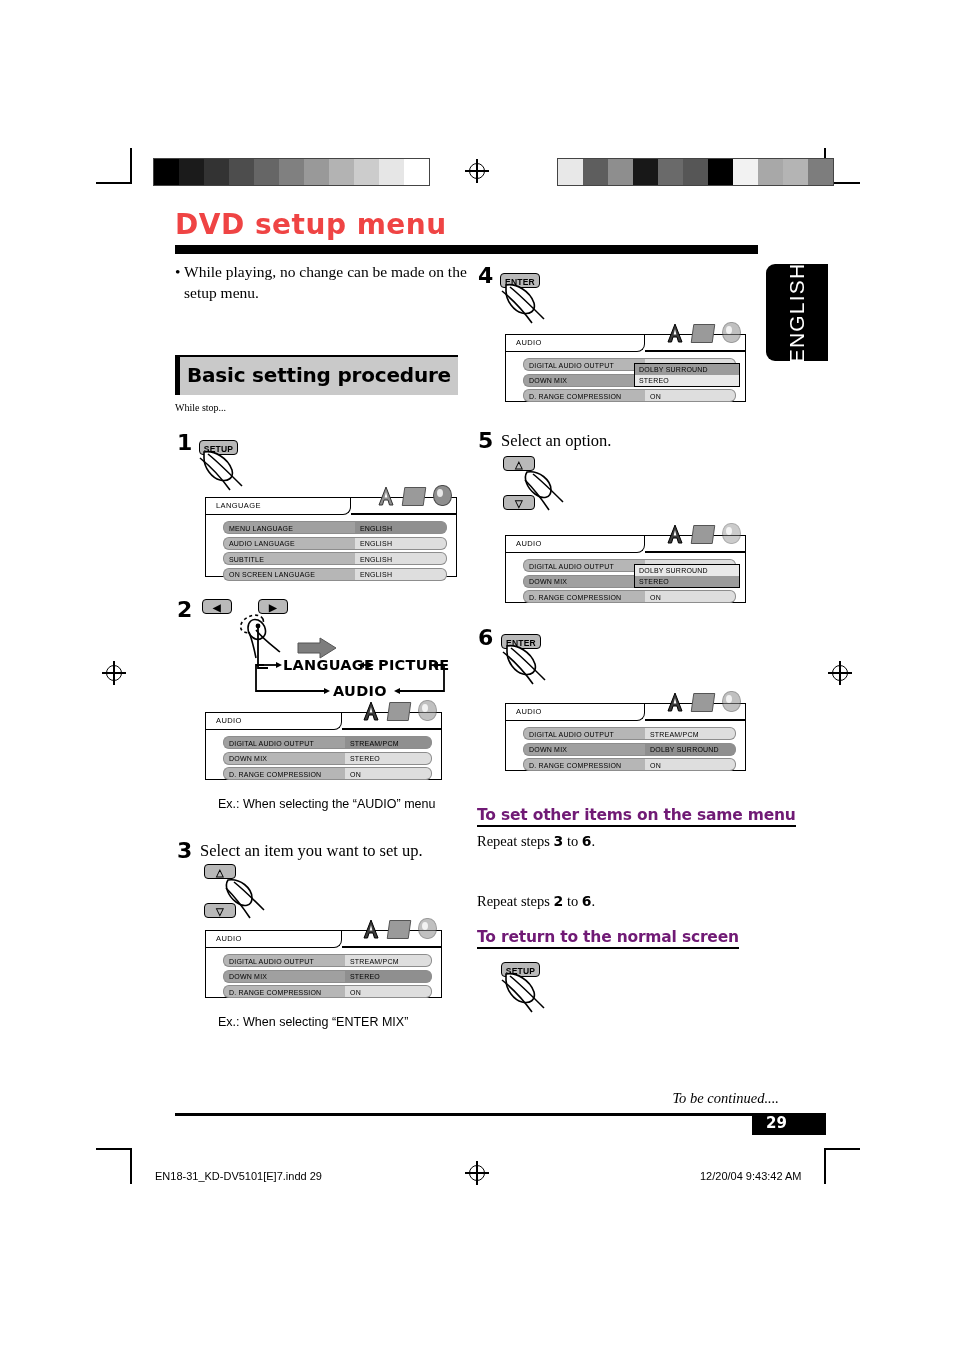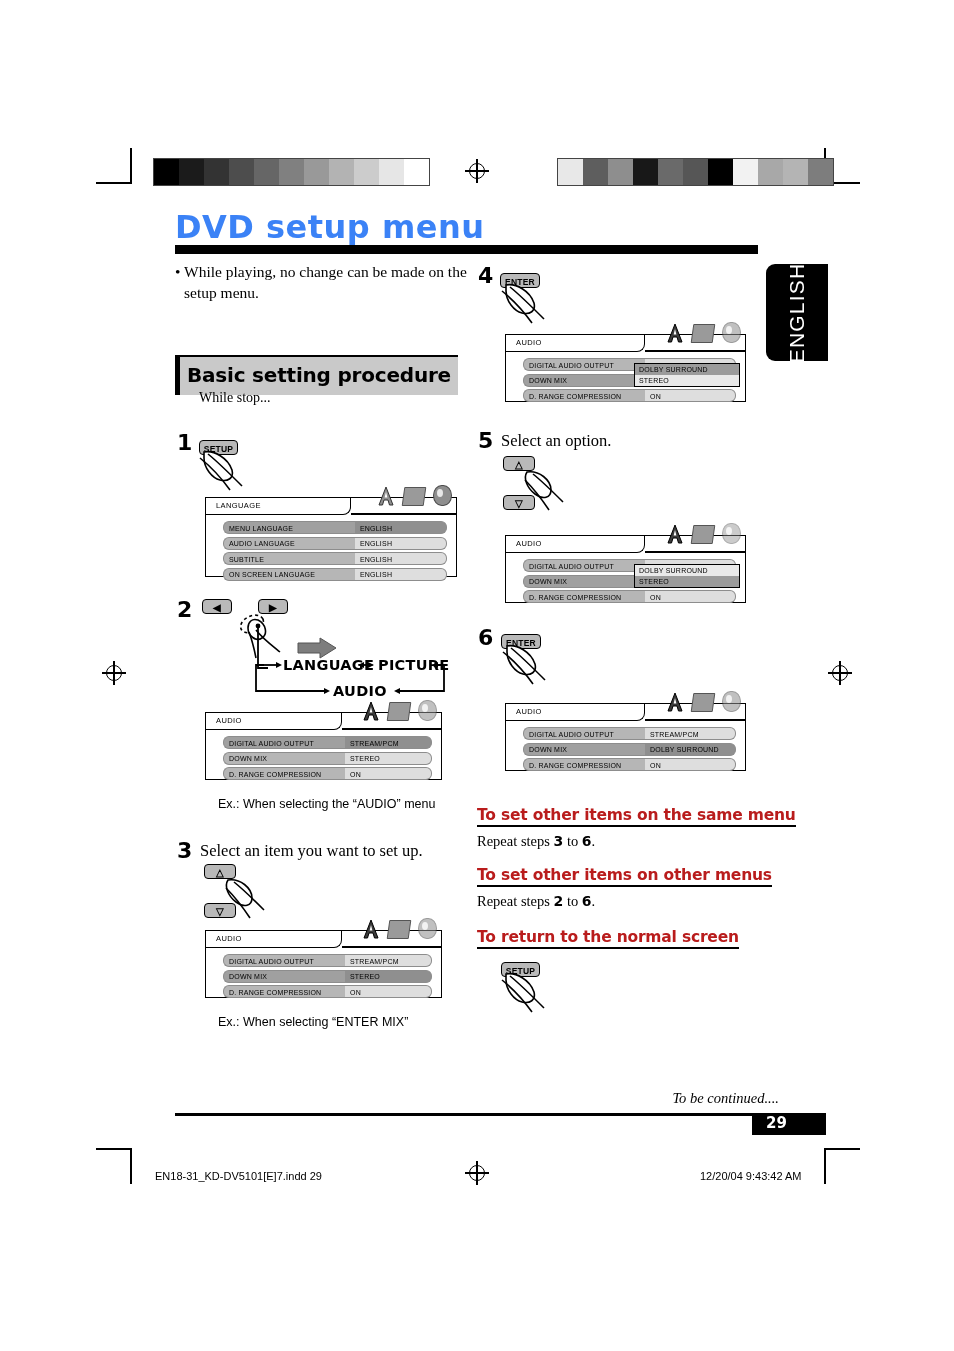--- a/index.html
+++ b/index.html
@@ -18,21 +18,21 @@
   .reg:after{content:"";position:absolute;left:9px;top:-2px;width:1.5px;height:24px;background:#000;}
   .reg i{position:absolute;left:-2px;top:9px;width:24px;height:1.5px;background:#000;display:block;}
 
   .swatchbar{position:absolute;display:flex;border:1px solid #444;}
   .swatchbar span{display:block;width:25px;height:26px;}
 
   
   .h1{
     position:absolute;left:175px;top:208px;
     font-family:"DejaVu Sans", sans-serif;
-    font-weight:bold;font-size:32px;letter-spacing:.5px;color:#3b82f6;
+    font-weight:bold;font-size:28px;letter-spacing:.5px;color:#ef4444;
   }
   .rule{position:absolute;left:175px;top:245px;width:583px;height:9px;background:#000;}
 
   .intro{
     position:absolute;left:175px;top:261px;width:300px;
     font-size:15.5px;line-height:1.33;color:#000;
   }
   .intro .bullet{display:flex;margin-top:1px;}
   .intro .bullet .dot{width:9px;flex:none;}
   .intro .bullet .txt{flex:1;}
@@ -53,21 +53,21 @@
   .sect{
     position:absolute;left:175px;top:355px;width:283px;height:40px;
     background:#c9c9c9;border-left:5px solid #000;border-top:2px solid #000;
     box-sizing:border-box;
   }
   .sect b{
     display:block;text-align:center;line-height:36px;
     font-family:"DejaVu Sans", sans-serif;font-weight:bold;
     font-size:20px;letter-spacing:-.2px;color:#000;
   }
-  .whilestop{position:absolute;left:175px;top:390px;font-size:14px;margin-left:24px;}
+  .whilestop{position:absolute;left:175px;top:402px;font-size:10px;}
 
   
   .stepnum{
     position:absolute;font-family:"DejaVu Sans", sans-serif;font-weight:bold;
     font-size:22px;color:#000;
   }
   .stephead{
     position:absolute;font-family:"Liberation Serif", serif;
     font-weight:normal;font-size:16.5px;color:#000;
   }
@@ -136,21 +136,21 @@
   
   .cycle{position:absolute;font-family:"DejaVu Sans", sans-serif;font-weight:bold;color:#000;}
   .cycle .w{position:absolute;font-size:14.5px;letter-spacing:.3px;}
 
   
   .cap{position:absolute;font-family:"Liberation Sans", sans-serif;font-size:12.5px;color:#000;}
 
   
   .subhead{
     position:absolute;font-family:"DejaVu Sans", sans-serif;font-weight:bold;
-    font-size:15.5px;color:#b91c1c;border-bottom:2px solid #000;padding-bottom:1px;
+    font-size:15.5px;color:#701a75;border-bottom:2px solid #000;padding-bottom:1px;
     letter-spacing:-.2px;
   }
   .subtext{position:absolute;font-size:14.5px;color:#000;}
   .subtext b{font-family:"DejaVu Sans", sans-serif;font-size:14px;}
 
   
   .tbc{position:absolute;right:175px;top:1090px;font-style:italic;font-size:14.5px;}
   .footrule{position:absolute;left:175px;top:1113px;width:651px;height:3px;background:#000;}
   .pagebox{position:absolute;left:752px;top:1113px;width:74px;height:22px;background:#000;}
   .pagebox span{
@@ -503,21 +503,20 @@
           <div class="v">ON</div>
         </div>
     </div>
   </div>
 
   <div class="subhead" style="left:477px;top:806px;">To set other items on the same menu</div>
   <div class="subtext" style="left:477px;top:833px;">
     <span>Repeat steps </span><b>3</b><span> to </span><b>6</b><span>.</span>
   </div>
 
-  <div class="subhead" style="left:477px;top:866px;">To set other items on other menus</div>
   <div class="subtext" style="left:477px;top:893px;">
     <span>Repeat steps </span><b>2</b><span> to </span><b>6</b><span>.</span>
   </div>
 
   <div class="subhead" style="left:477px;top:928px;">To return to the normal screen</div>
   <div class="keycap lbl" style="left:501px;top:962px;width:39px;height:15px;">SETUP</div>
   <svg class="finger" style="left:500px;top:970px;" width="80" height="50" viewBox="0 0 80 50">
     <path d="M6,4 C16,2 30,10 34,22 C36,30 30,34 22,32 C14,30 6,20 6,10 Z" fill="#fff" stroke="#000" stroke-width="1.6"></path>
     <path d="M10,6 C20,14 30,24 44,38" fill="none" stroke="#000" stroke-width="1.6"></path>
     <path d="M2,10 C12,18 22,28 32,42" fill="none" stroke="#000" stroke-width="1.6"></path>

